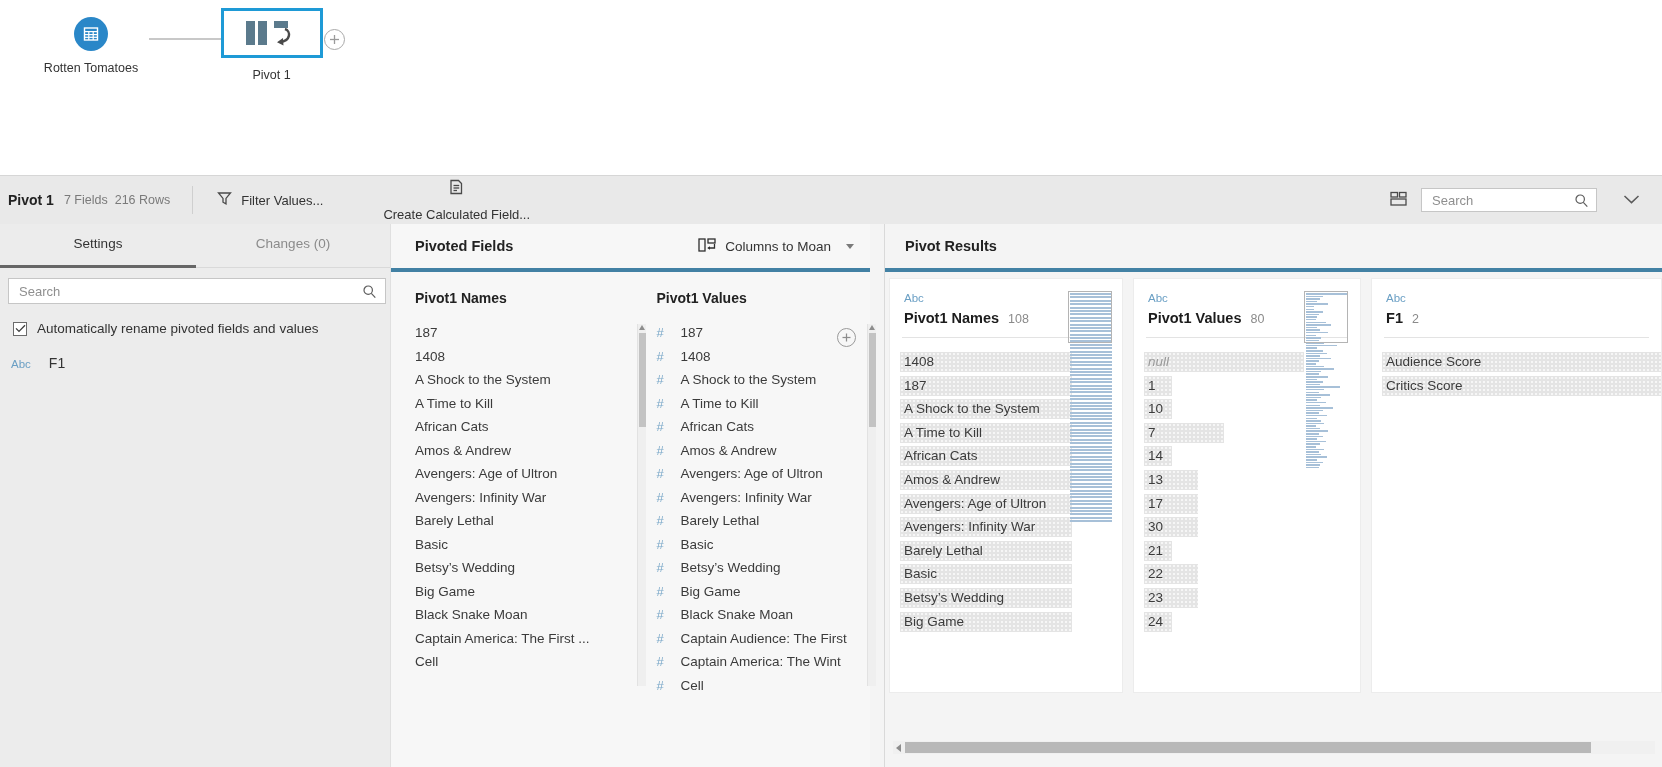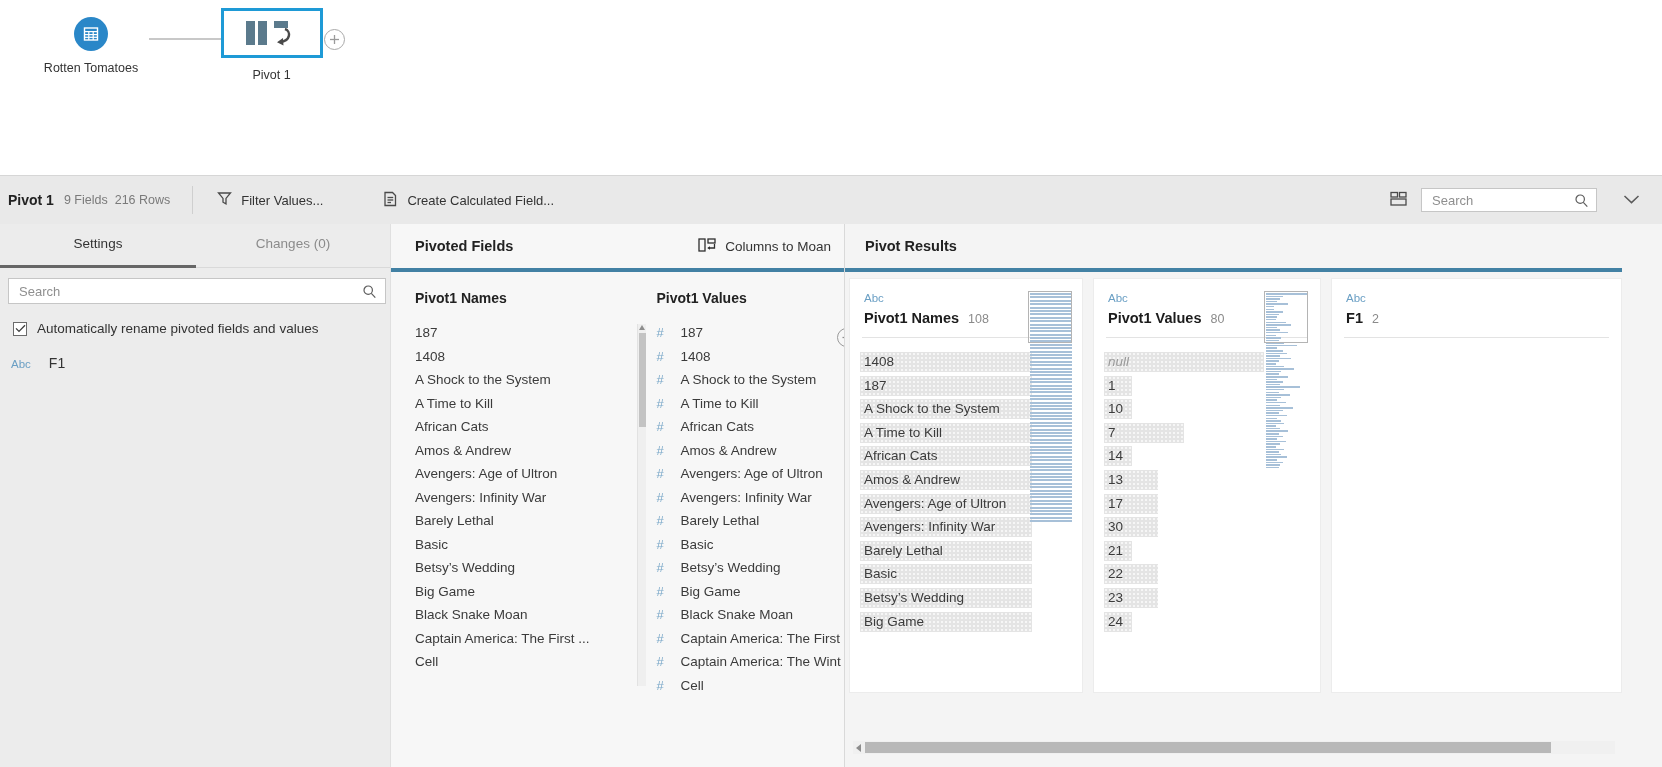--- a/index.html
+++ b/index.html
@@ -94,21 +94,21 @@
     margin: 0 18px 0 22px;
   }
   .tb-btn {
     display: flex; align-items: center;
     gap: 9px;
     color: #333; font-size: 13px;
     padding: 4px 6px;
     cursor: default;
     white-space: nowrap;
   }
-  .tb-btn.second { margin-left: 48px; }
+  .tb-btn.second { margin-left: 48px; flex-direction: column; }
   .tb-spacer { flex: 1 1 auto; }
   #tb-grid-icon { margin-right: 14px; }
   #tb-search-wrap {
     position: relative;
     width: 176px; height: 24px;
     border: 1px solid #c6c6c6;
     background: #fff;
     display: flex; align-items: center;
   }
   #tb-search-input {
@@ -278,21 +278,21 @@
   .vscroll .uparrow {
     position: absolute; left: 1px; top: 1px;
     width: 0; height: 0;
     border-left: 3.5px solid transparent;
     border-right: 3.5px solid transparent;
     border-bottom: 5px solid #8d8d8d;
   }
 
   
   #results-panel {
-    position: absolute; left: 844px; top: 48px;
+    position: absolute; left: 884px; top: 48px;
     width: 778px; height: 544px;
     background: #f4f4f4;
     border-left: 1px solid #d9d9d9;
   }
   #results-head {
     height: 44px; display: flex; align-items: center;
     padding-left: 20px;
     background: #f4f4f4;
   }
   #results-cards {
@@ -422,21 +422,21 @@
       <line x1="6.5" y1="2" x2="6.5" y2="11" stroke="#9a9a9a" stroke-width="1.3"></line>
       <line x1="2" y1="6.5" x2="11" y2="6.5" stroke="#9a9a9a" stroke-width="1.3"></line>
     </svg>
   </div>
 </div>
 
 <div id="lower">
 
   <div id="toolbar">
     <div id="tb-title">Pivot 1</div>
-    <div class="tb-meta">9 Fields</div>
+    <div class="tb-meta">7 Fields</div>
     <div class="tb-meta">216 Rows</div>
 
     <div class="tb-divider"></div>
 
     <div class="tb-btn">
       <span>
         <svg width="15" height="15" viewBox="0 0 15 15">
           <path d="M1.5 2 H13.5 L9 7.4 V12.8 L6 11.2 V7.4 Z" class="icon-stroke"></path>
         </svg>
       </span>
@@ -582,21 +582,21 @@
               <div class="lrow"><span class="hashtag">#</span><span>A Time to Kill</span></div>
               <div class="lrow"><span class="hashtag">#</span><span>African Cats</span></div>
               <div class="lrow"><span class="hashtag">#</span><span>Amos &amp; Andrew</span></div>
               <div class="lrow"><span class="hashtag">#</span><span>Avengers: Age of Ultron</span></div>
               <div class="lrow"><span class="hashtag">#</span><span>Avengers: Infinity War</span></div>
               <div class="lrow"><span class="hashtag">#</span><span>Barely Lethal</span></div>
               <div class="lrow"><span class="hashtag">#</span><span>Basic</span></div>
               <div class="lrow"><span class="hashtag">#</span><span>Betsy’s Wedding</span></div>
               <div class="lrow"><span class="hashtag">#</span><span>Big Game</span></div>
               <div class="lrow"><span class="hashtag">#</span><span>Black Snake Moan</span></div>
-              <div class="lrow"><span class="hashtag">#</span><span>Captain America: The First</span></div>
+              <div class="lrow"><span class="hashtag">#</span><span>Captain Audience: The First</span></div>
               <div class="lrow"><span class="hashtag">#</span><span>Captain America: The Wint</span></div>
               <div class="lrow"><span class="hashtag">#</span><span>Cell</span></div>
             </div>
           <div class="vscroll" style="right:-6px; top:3px; height:362px;">
             <div class="uparrow"></div>
             <div class="thumb" style="top:9px; height:94px;"></div>
           </div>
         </div>
       </div>
 
@@ -869,20 +869,28 @@
           </div>
         </div>
         <div class="fieldcard" id="card-f1">
           <div class="fc-type">Abc</div>
           <div class="fc-title-row">
             <span class="fc-name">F1</span>
             <span class="fc-count">2</span>
           </div>
           <div class="fc-sep"></div>
           <div class="fc-body">
+            <div class="vrow">
+              <div class="vbar" style="width: 286px;"></div>
+              <div class="vtext">Audience Score</div>
+            </div>
+            <div class="vrow">
+              <div class="vbar" style="width: 286px;"></div>
+              <div class="vtext">Critics Score</div>
+            </div>
           </div>
         </div>
       </div>
 
     <div id="h-scroll-track">
       <div id="h-left-arrow"></div>
       <div id="h-thumb"></div>
     </div>
   </div>
 

